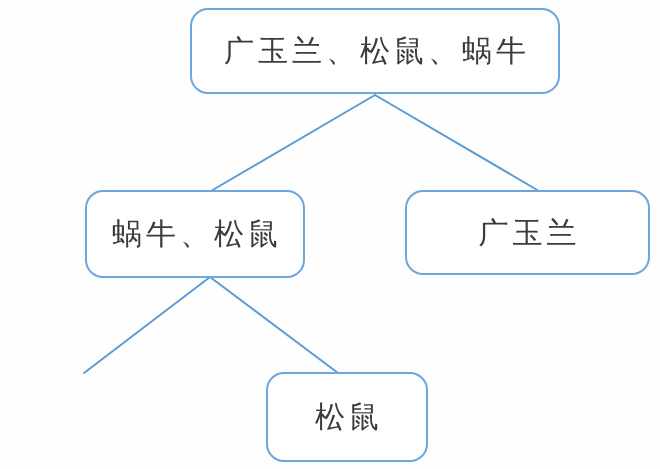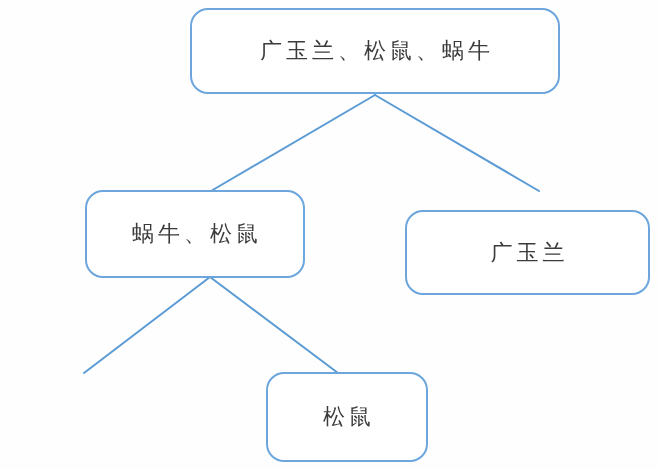--- a/index.html
+++ b/index.html
@@ -27,29 +27,29 @@
     box-sizing: border-box;
     background: #ffffff;
     border: 2px solid var(--accent, #6ca6dd);
     border-radius: 18px;
     display: flex;
     align-items: center;
     justify-content: center;
   }
   .node-label {
     color: var(--ink, #3b3b3b);
-    font-size: 22px;
+    font-size: 30px;
     letter-spacing: 4px;
     white-space: nowrap;
     line-height: 1;
     padding-left: 4px; 
   }
   .node-root   { left: 190px; top:   8px; width: 370px; height: 86px; }
   .node-left   { left:  85px; top: 190px; width: 220px; height: 88px; }
-  .node-right  { left: 405px; top: 190px; width: 245px; height: 85px; margin-top: 20px; }
+  .node-right  { left: 405px; top: 190px; width: 245px; height: 85px; }
   .node-leaf-l { left:   8px; top: 372px; width: 158px; height: 90px; }
   .node-leaf-r { left: 266px; top: 372px; width: 162px; height: 90px; }
   .edge {
     stroke: var(--line, #5b9bd5);
     stroke-width: 2;
     stroke-linecap: round;
   }
 </style>
 </head>
 <body>

